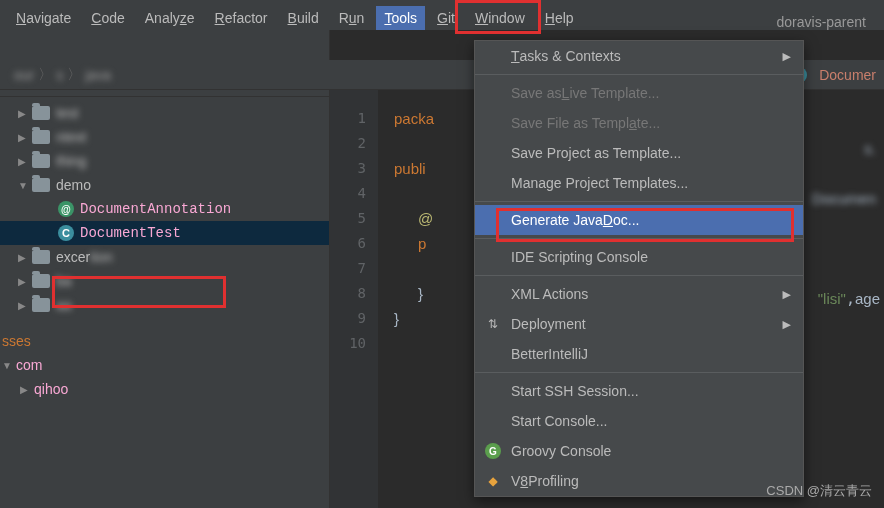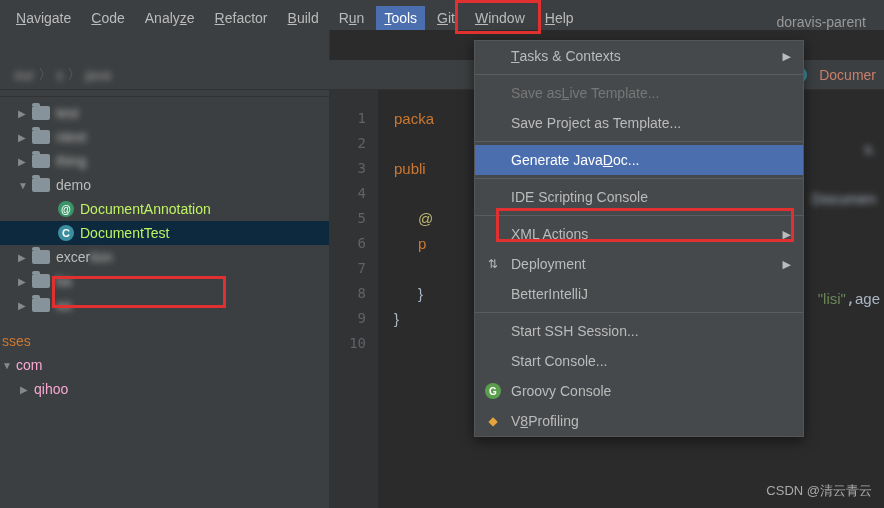--- a/index.html
+++ b/index.html
@@ -25,21 +25,21 @@
     .tree-item { display: flex; align-items: center; height: 24px; padding-left: 8px; cursor: pointer; }
     .tree-item.selected { background: #0d293e; }
     .tree-arrow { width: 14px; color: #888; font-size: 10px; }
     .tree-folder { width: 18px; height: 14px; background: #87939a; border-radius: 2px; margin-right: 6px; position: relative; }
     .tree-folder::before { content: ''; position: absolute; top: -3px; left: 0; width: 8px; height: 3px; background: #87939a; border-radius: 2px 2px 0 0; }
     .tree-class-icon { width: 16px; height: 16px; border-radius: 50%; background: #3b9467; color: #fff; font-size: 10px; font-weight: bold; display: flex; align-items: center; justify-content: center; margin-right: 6px; }
     .tree-class-icon.interface { background: #3b8e9e; font-size: 11px; }
     .tree-label { color: #bbbbbb; }
     .tree-label.orange { color: #cc7832; }
     .tree-label.green { color: #f9a8d4; }
-    .tree-label.salmon { color: #bef264; }
+    .tree-label.salmon { color: #f9a8d4; font-family: Liberation Mono, monospace; }
     
     .editor-area { flex: 1; background: #2b2b2b; padding-top: 36px; display: flex; }
     
     .gutter { width: 48px; background: #313335; padding-top: 40px; color: #606366; text-align: right; }
     .gutter-num { padding: 0 12px; height: 25px; line-height: 25px; font-family: Consolas, monospace; }
     
     .code { flex: 1; padding-top: 40px; font-family: Consolas, monospace; font-size: 15px; }
     .code-line { height: 25px; line-height: 25px; padding-left: 16px; white-space: nowrap; }
     .kw { color: #cc7832; }
     .str { color: #6a8759; }
@@ -196,22 +196,26 @@
     <div style="position:absolute; right:8px; top:110px; color:#a9b7c6; font-family:Consolas,monospace; font-size:15px"><span class="blur">s.</span></div>
     <div style="position:absolute; right:8px; top:160px; color:#a9b7c6; font-family:Consolas,monospace; font-size:15px"><span class="blur">Documen</span></div>
     <div style="position:absolute; right:4px; top:260px; color:#a9b7c6; font-family:Consolas,monospace; font-size:15px"><span class="str">"lisi"</span>,<span>age</span></div>
   </div>
 </div>
 
 <div class="context-menu">
   <div class="menu-row"><u>T</u>asks &amp; Contexts<span class="submenu-arrow">▶</span></div>
   <div class="menu-sep"></div>
   <div class="menu-row disabled">Save as <u>L</u>ive Template...</div>
+  <div class="menu-row disabled">Save File as Templ<u>a</u>te...</div>
   <div class="menu-row">
       <span>Save Project as Template...</span>
+    </div>
+  <div class="menu-row">
+      <span>Manage Project Templates...</span>
     </div>
   <div class="menu-sep"></div>
   <div class="menu-row highlighted">Generate Java<u>D</u>oc...</div>
   <div class="menu-sep"></div>
   <div class="menu-row">
       <span>IDE Scripting Console</span>
     </div>
   <div class="menu-sep"></div>
   <div class="menu-row">
       <span>XML Actions</span>

